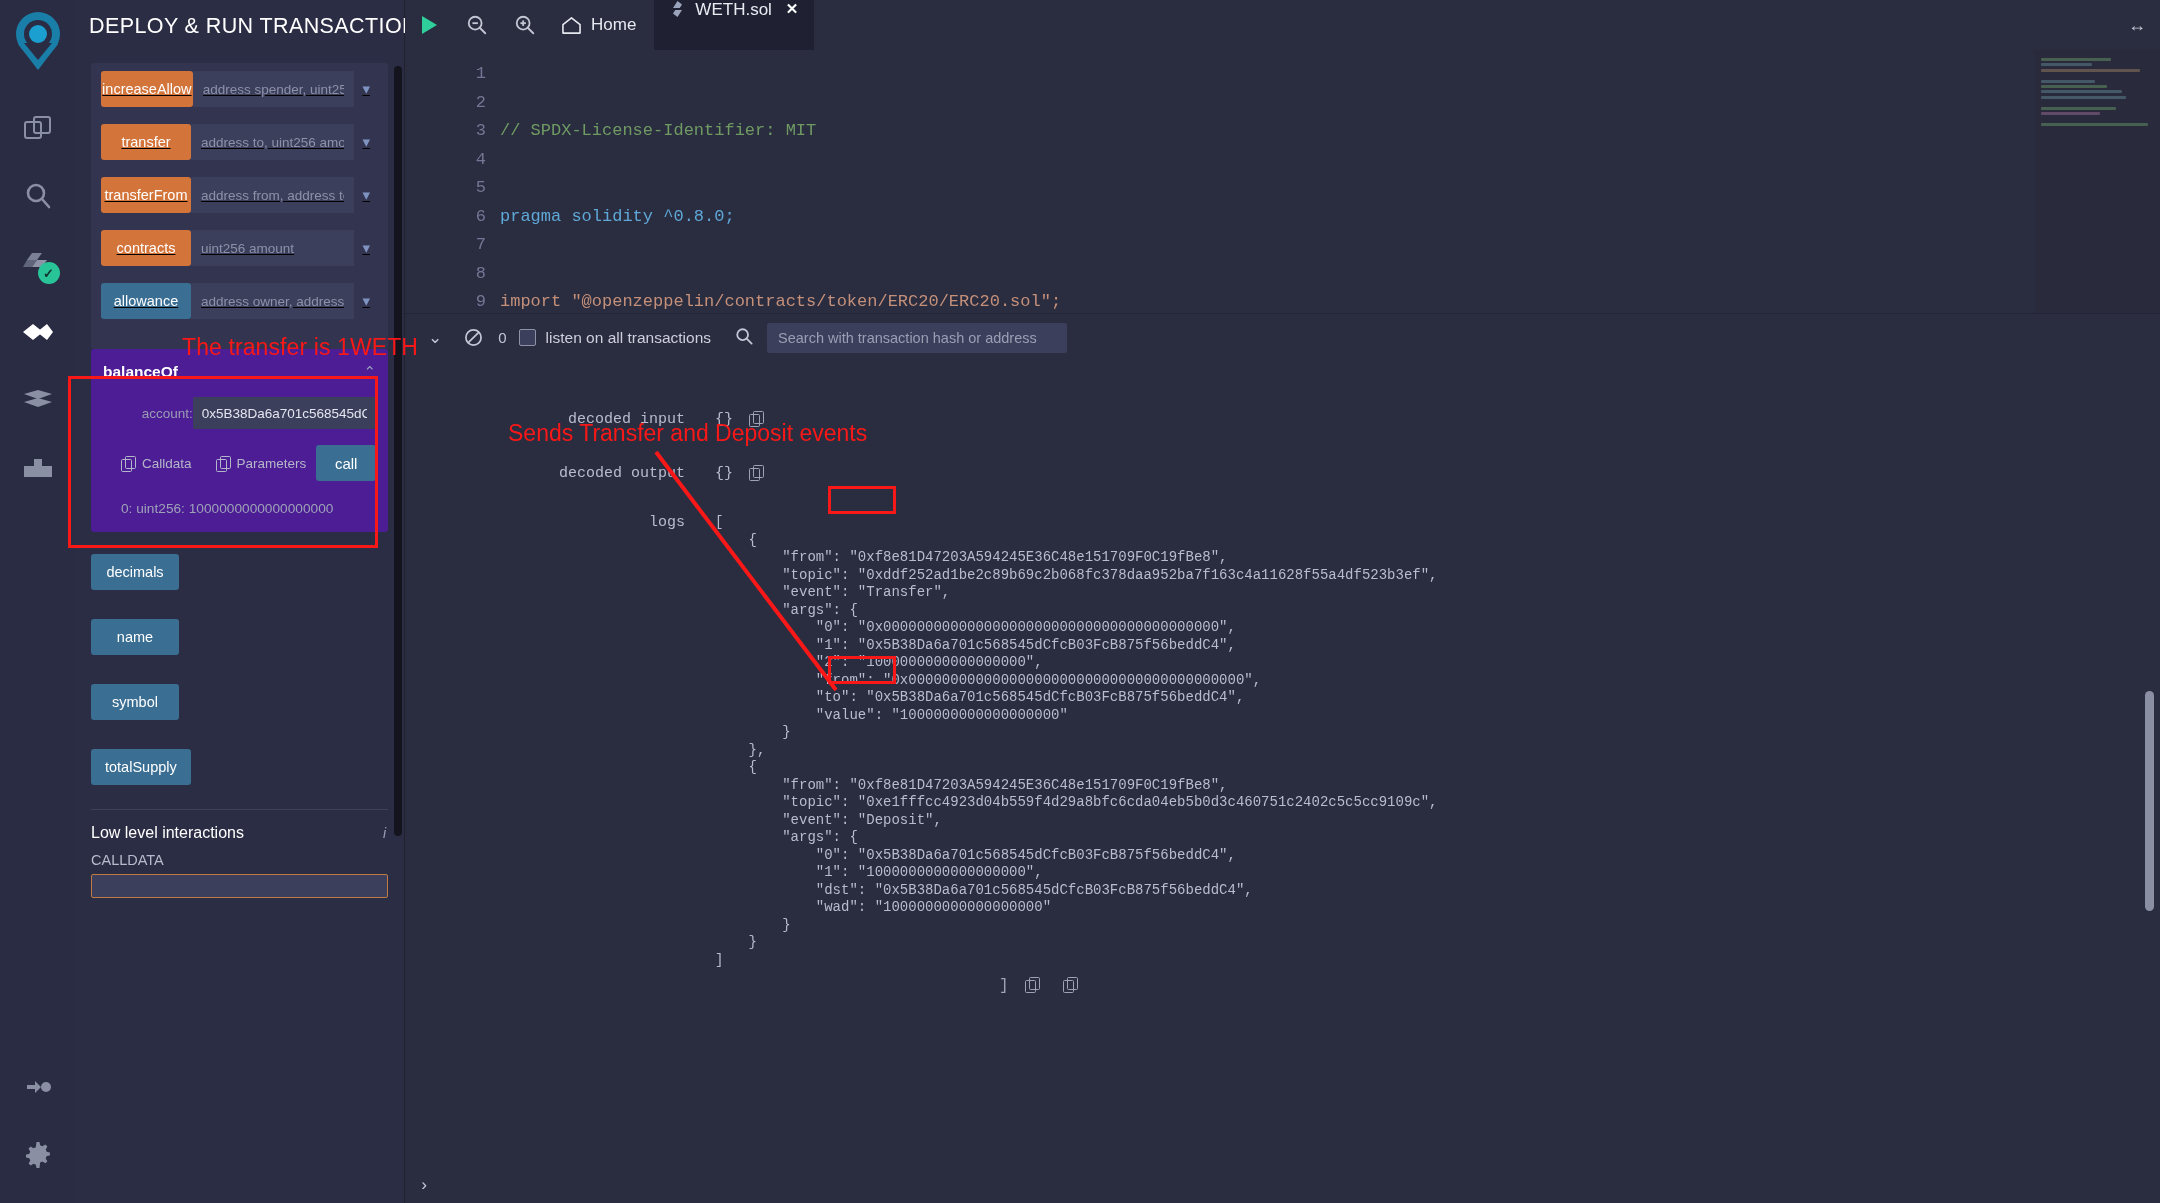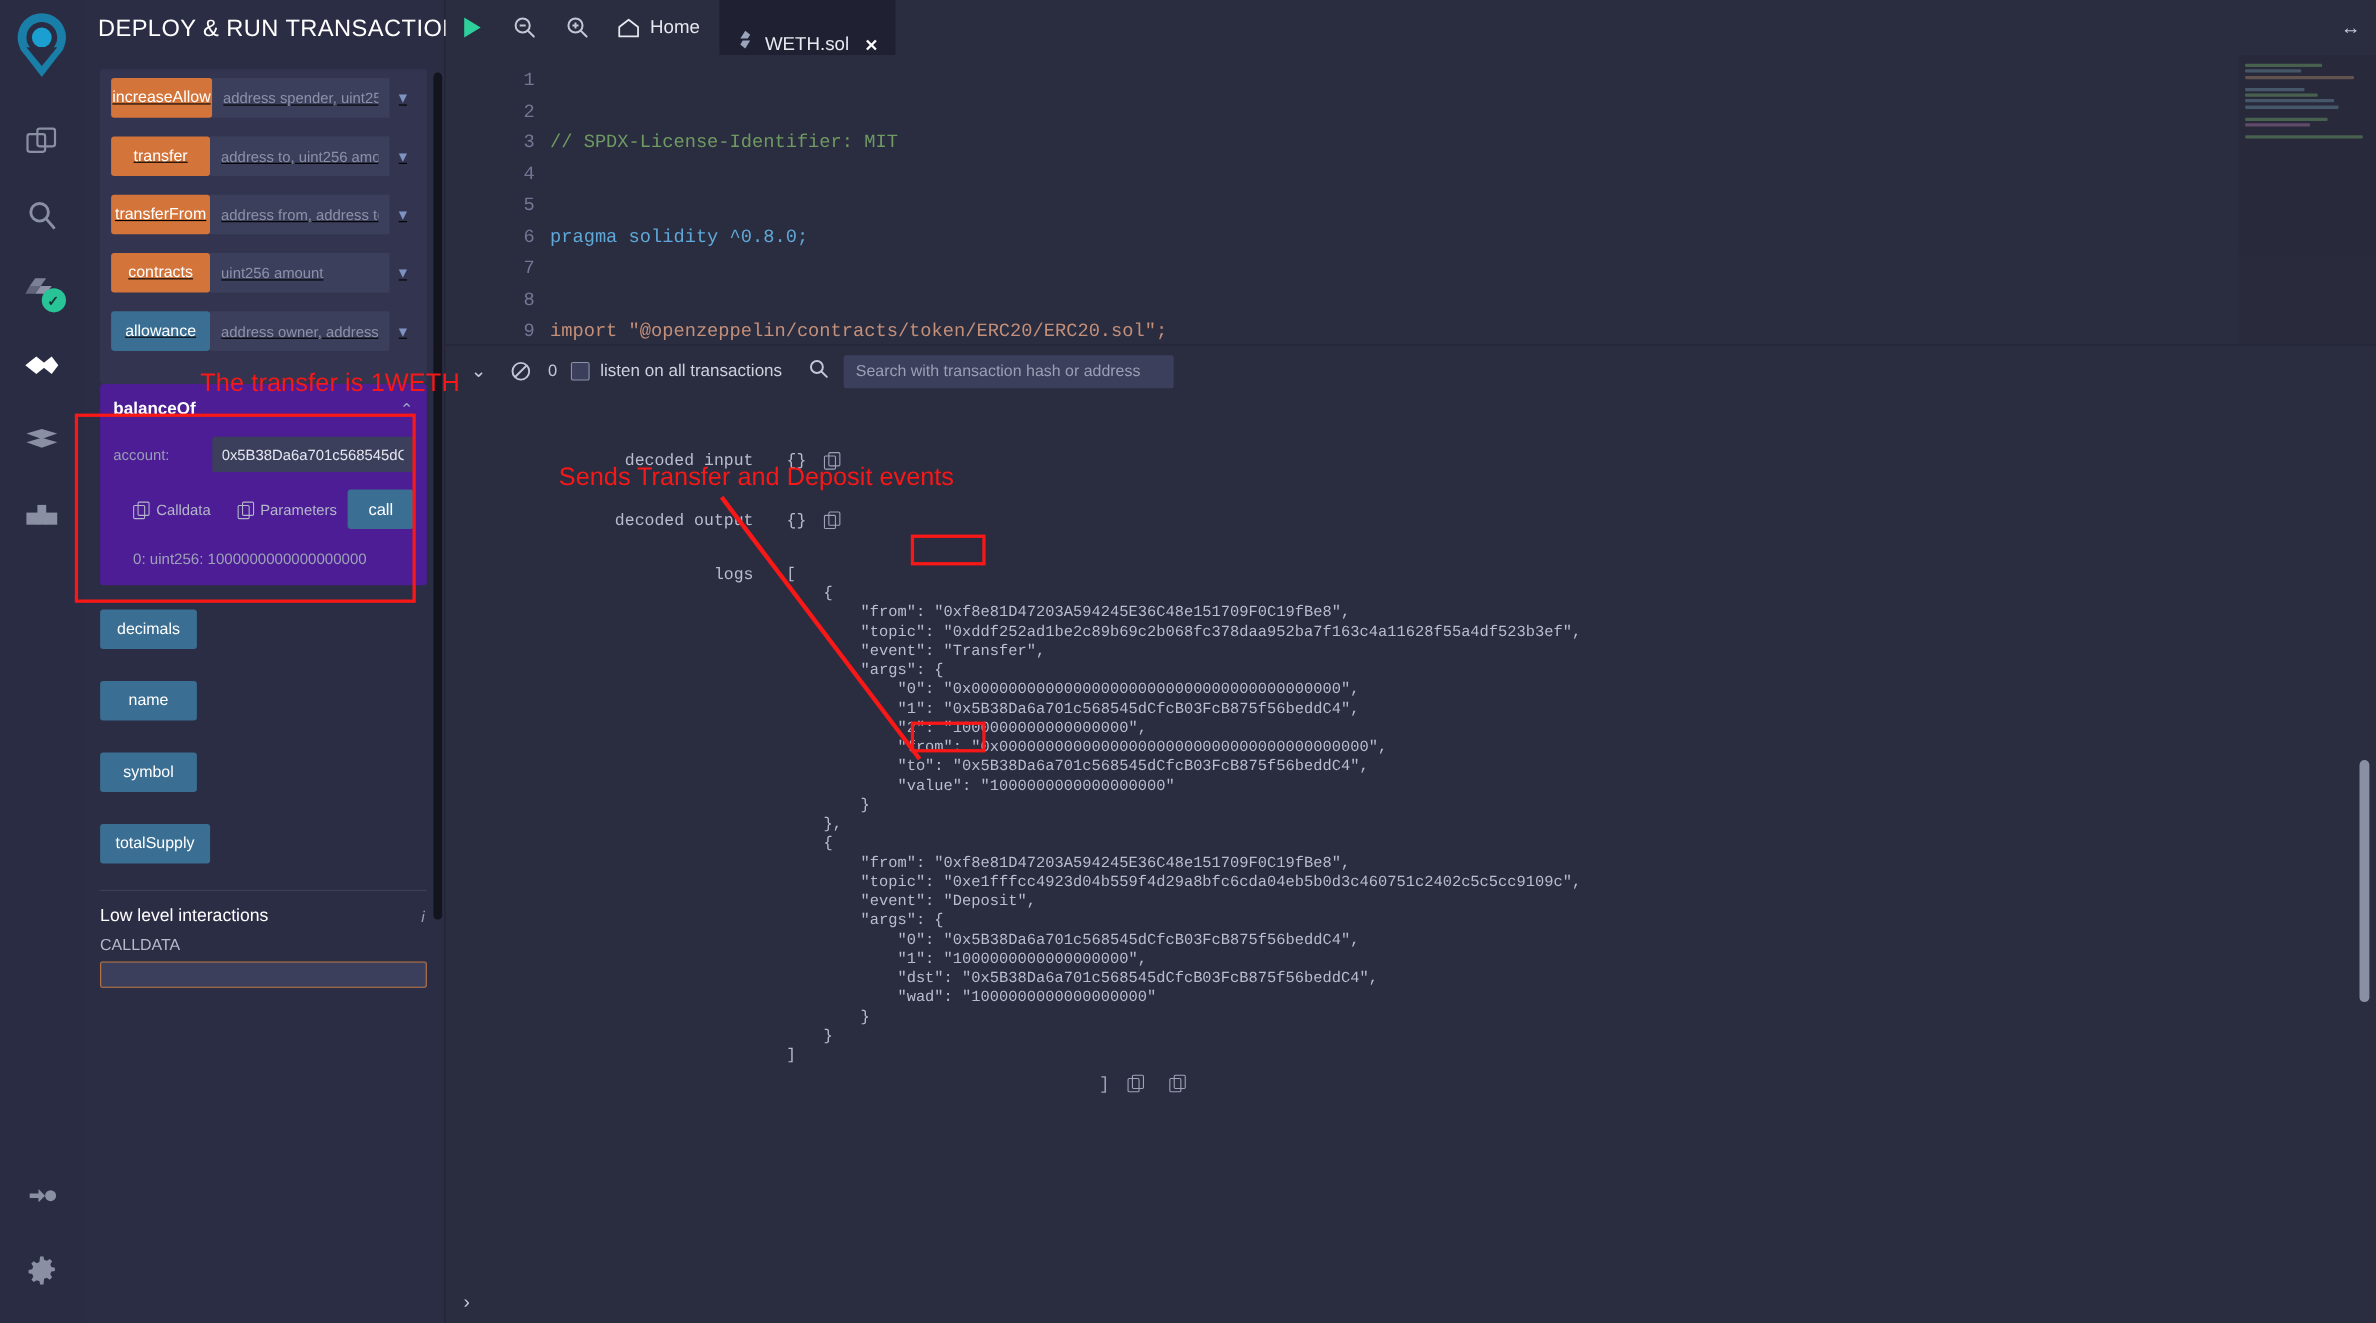--- a/index.html
+++ b/index.html
@@ -74,21 +74,21 @@
   
   .bal-wrap { position: relative; margin: 0 0 8px 0; }
   .bal-card {
     background: #4c1d95; margin: 0 16px; border-radius: 3px;
     padding: 14px 12px 16px 12px;
   }
   .bal-head { display: flex; align-items: flex-start; justify-content: space-between; }
   .bal-name { color: #fff; font-size: 15.5px; font-weight: bold; }
   .bal-collapse { color: #9aa0bb; font-size: 15px; cursor: pointer; }
   .bal-field { display: flex; align-items: center; margin-top: 16px; }
-  .bal-label { color: #9a9eb5; font-size: 13.5px; width: 96px; text-align: left; padding-right: 0; }
+  .bal-label { color: #9a9eb5; font-size: 13.5px; width: 96px; text-align: right; padding-right: 0; }
   .bal-input {
     flex: 1 1 auto; height: 32px; background: #3c3f5c; border: none; border-radius: 2px;
     color: #e4e6ef; font-size: 13.5px; padding: 0 9px; min-width: 0;
     font-family: "Liberation Sans", sans-serif;
   }
   .bal-actions { display: flex; align-items: center; margin-top: 16px; padding-left: 18px; gap: 10px; }
   .bal-act { display: flex; align-items: center; gap: 7px; color: #b3b7c9; font-size: 13.5px; cursor: pointer; }
   .copy-ico { display: inline-block; width: 14px; height: 15px; position: relative; }
   .copy-ico::before {
     content: ""; position: absolute; left: 0; top: 3px; width: 9px; height: 11px;
@@ -150,21 +150,21 @@
   .tb-icon {
     width: 48px; height: 50px; display: flex; align-items: center; justify-content: center;
     color: #c3c6d4; cursor: pointer;
   }
   .tb-play { color: #2ecf9b; }
   .tb-home {
     display: flex; align-items: center; gap: 9px; color: #e6e8f0;
     font-size: 17px; padding: 0 18px 0 12px; height: 50px; cursor: pointer;
   }
   .tb-tab {
-    display: flex; align-items: flex-end; gap: 10px; background: #1f2132;
+    display: flex; align-items: flex-start; gap: 10px; background: #1f2132;
     color: #e9ebf2; font-size: 17px; padding: 0 16px; height: 50px; cursor: pointer;
   }
   .tb-tab .sol-ico { color: #9aa4bd; font-size: 16px; }
   .tb-close { color: #fff; font-size: 15px; font-weight: bold; margin-left: 4px; }
   .tb-expand { position: absolute; right: 14px; color: #c3c6d4; font-size: 18px; cursor: pointer; }
 
   .editor {
     background: #2a2c3f; position: relative; overflow: hidden;
     flex: 0 0 263px; display: flex;
   }

